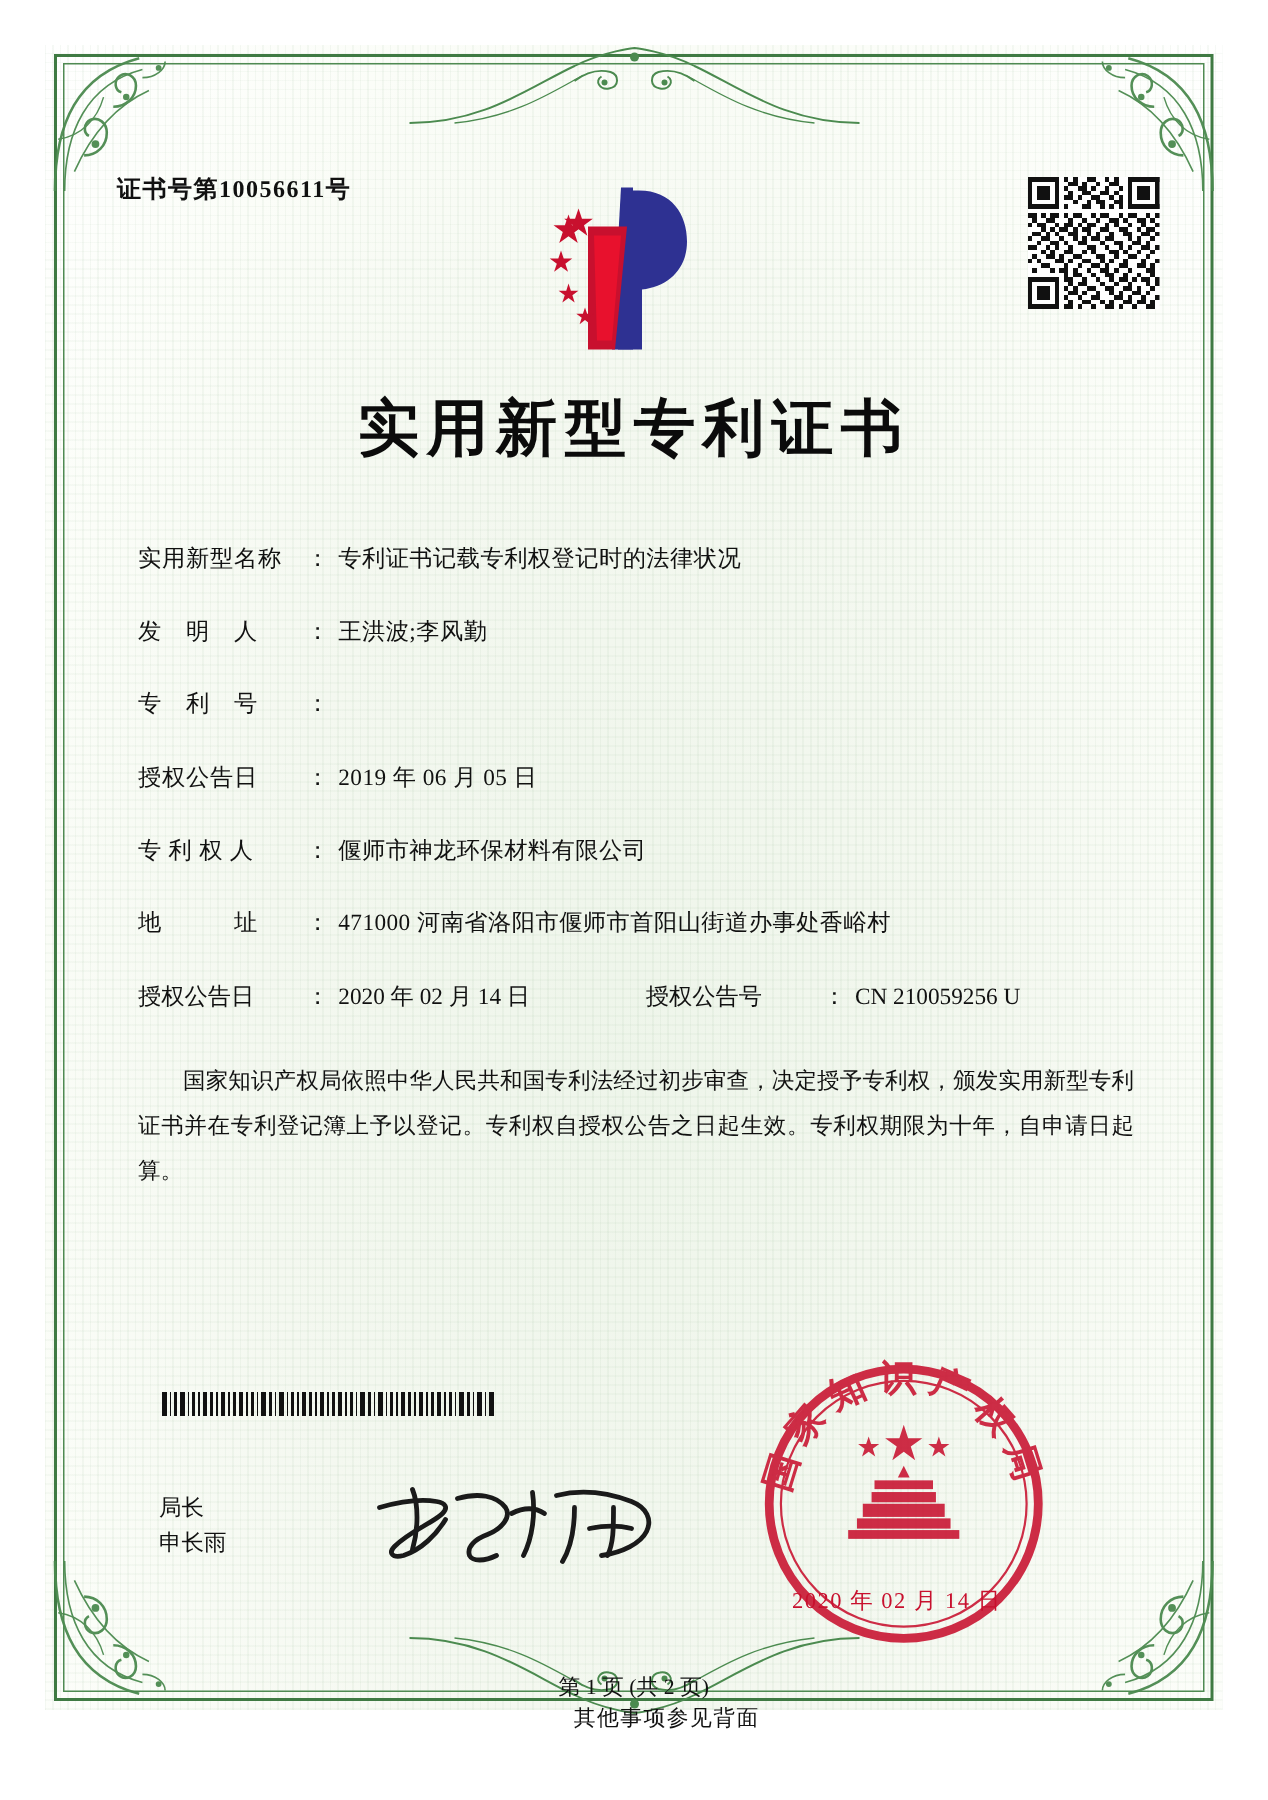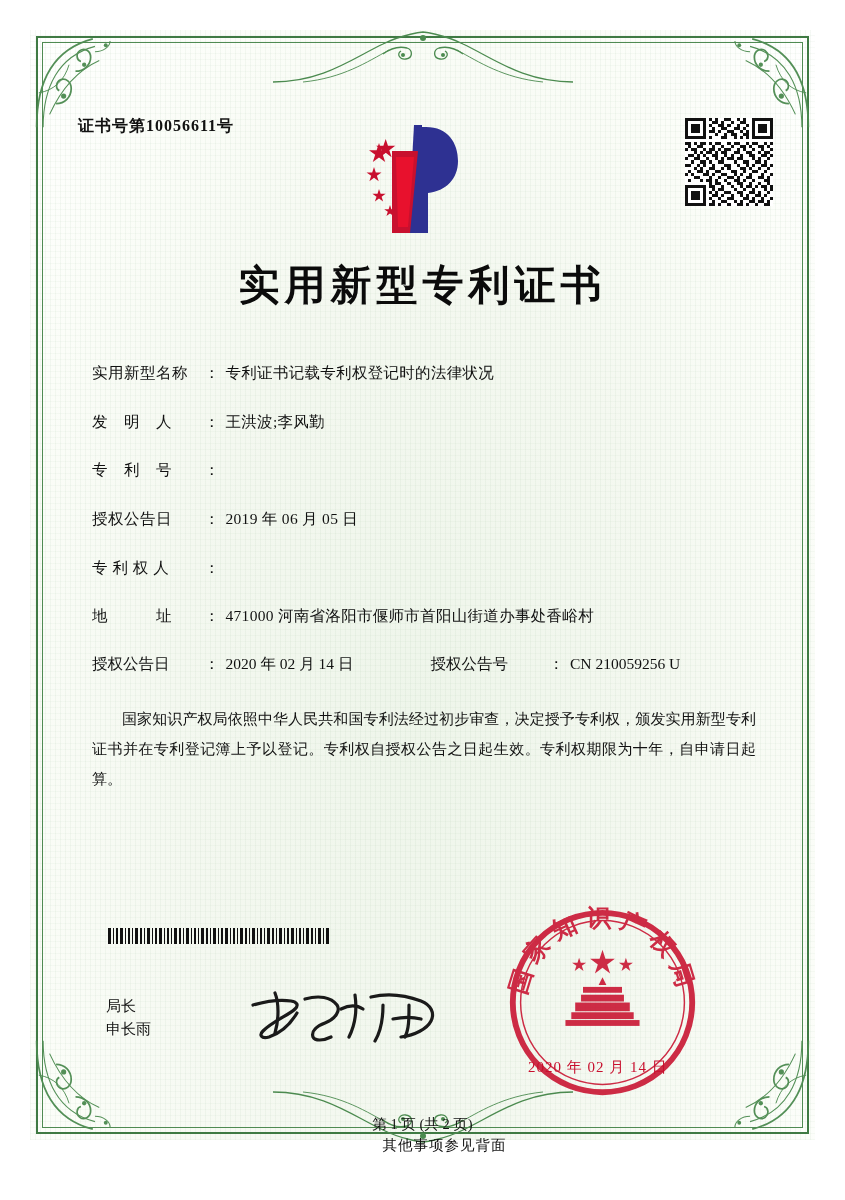--- a/index.html
+++ b/index.html
@@ -158,21 +158,20 @@
     top: 706px;
     width: 664px;
     font-size: 15px;
     line-height: 2.0;
     color: #111;
     text-align: justify;
   }
   .paragraphs p {
     margin: 0 0 4px 0;
     text-indent: 2em;
-    font-family: Liberation Mono, monospace;
   }
 
   .barcode {
     position: absolute;
     left: 108px;
     top: 928px;
     width: 222px;
     height: 16px;
   }
   .barcode svg { display:block; width:100%; height:100%; }
@@ -598,20 +597,21 @@
       <span class="field-colon">：</span>
     </div>
     <div class="field-row">
       <span class="field-label">授权公告日</span>
       <span class="field-colon">：</span>
       <span class="field-value">2019 年 06 月 05 日</span>
     </div>
     <div class="field-row">
       <span class="field-label">专 利 权 人</span>
       <span class="field-colon">：</span>
+      <span class="field-value">偃师市神龙环保材料有限公司</span>
     </div>
     <div class="field-row">
       <span class="field-label">地　　　址</span>
       <span class="field-colon">：</span>
       <span class="field-value">471000 河南省洛阳市偃师市首阳山街道办事处香峪村</span>
     </div>
 
     <div class="row-two">
       <span class="half-label">授权公告日</span>
       <span class="field-colon">：</span>

